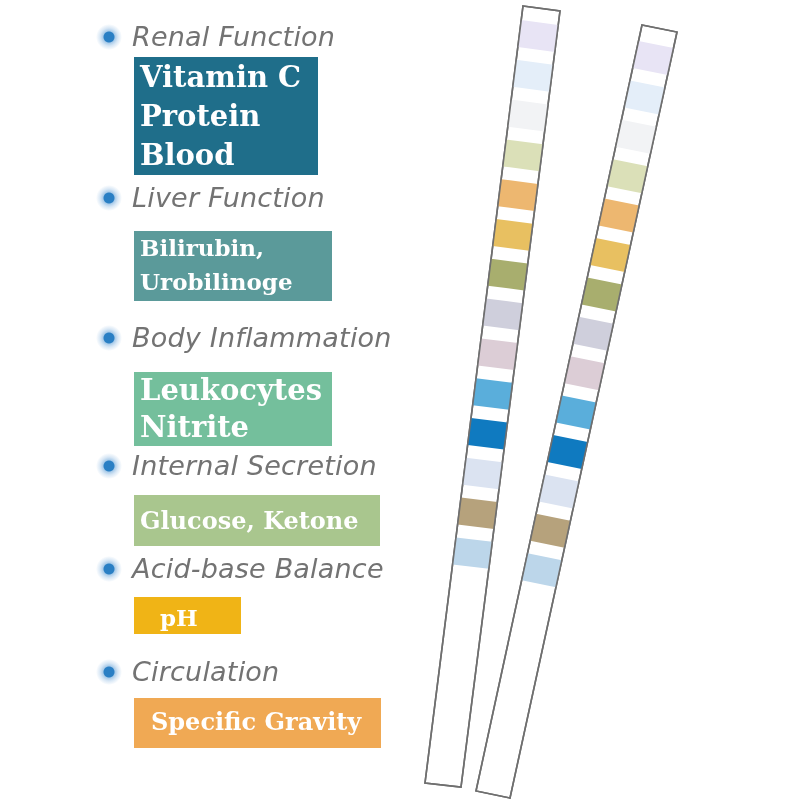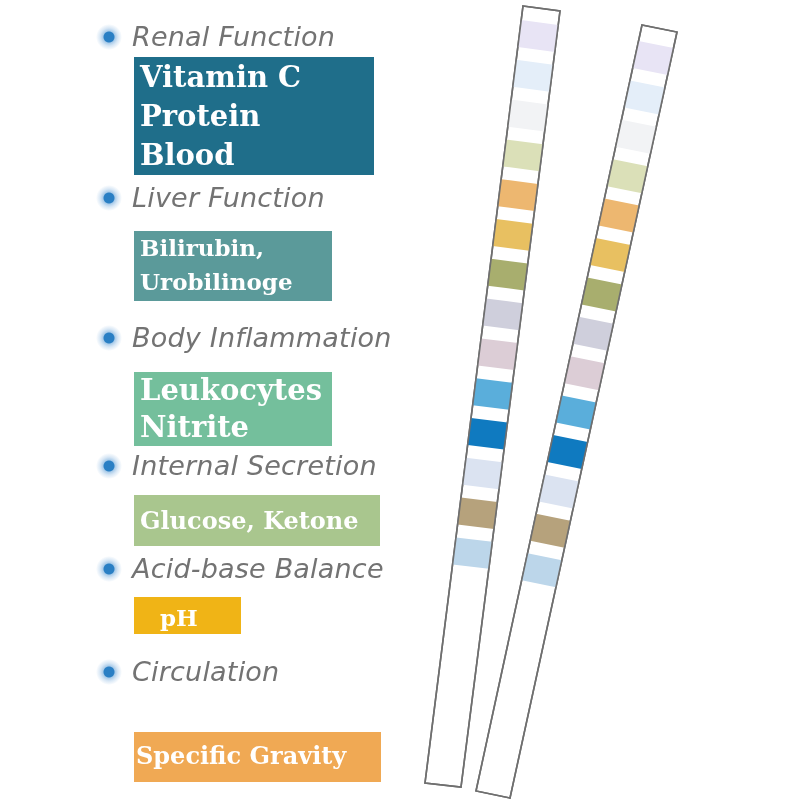--- a/index.html
+++ b/index.html
@@ -11,21 +11,21 @@
   .box .line { display: block; white-space: nowrap; }
   svg.strips { position: absolute; left: 0; top: 0; }
 </style>
 </head>
 <body>
 
 <div class="cat" style="top:21px;">
   <span class="bullet"></span>
   <span class="cat-title">Renal Function</span>
 </div>
-<div class="box" style="top:57px;width:240px;height:118px;background:#1f6e8a;font-size:29px;line-height:39px;padding-top:1px;">
+<div class="box" style="top:57px;width:184px;height:118px;background:#1f6e8a;font-size:29px;line-height:39px;padding-top:1px;">
   <span class="line">Vitamin C</span>
   <span class="line">Protein</span>
   <span class="line">Blood</span>
 </div>
 
 <div class="cat" style="top:182px;">
   <span class="bullet"></span>
   <span class="cat-title">Liver Function</span>
 </div>
 <div class="box" style="top:231px;width:198px;height:70px;background:#5b9a9a;font-size:23px;line-height:34px;padding-top:0;">
@@ -55,21 +55,21 @@
   <span class="cat-title">Acid-base Balance</span>
 </div>
 <div class="box" style="top:597px;width:107px;height:37px;background:#f0b416;font-size:23px;line-height:42px;padding-left:26px;">
   <span class="line">pH</span>
 </div>
 
 <div class="cat" style="top:656px;">
   <span class="bullet"></span>
   <span class="cat-title">Circulation</span>
 </div>
-<div class="box" style="top:732px;width:247px;height:50px;background:#f0a954;font-size:24px;line-height:48px;padding-left:2px;">
+<div class="box" style="top:698px;width:247px;height:50px;background:#f0a954;font-size:24px;line-height:48px;padding-left:17px;">
   <span class="line">Specific Gravity</span>
 </div>
 
 <svg class="strips" width="800" height="800" viewBox="0 0 800 800">
   <g id="strip1">
       <polygon points="523,6 560,11 461,787 425,783" fill="#ffffff" stroke="#6f6f6f" stroke-width="1.6"></polygon>
       <polygon points="521.2342342342342,20 558.2162162162163,24.98198198198198 554.7760617760617,51.94723294723295 517.8288288288288,47" fill="#e8e4f5"></polygon>
       <polygon points="516.2144144144144,59.8 553.1451737451738,64.73075933075933 549.7050193050193,91.6960102960103 512.8090090090091,86.8" fill="#e4eef9"></polygon>
       <polygon points="511.1945945945946,99.6 548.0741312741313,104.47953667953666 544.6339768339768,131.44478764478765 507.7891891891892,126.6" fill="#f2f3f5"></polygon>
       <polygon points="506.1747747747748,139.39999999999998 543.0030888030888,144.228314028314 539.5629343629344,171.19356499356496 502.7693693693694,166.39999999999998" fill="#dbe0b8"></polygon>

